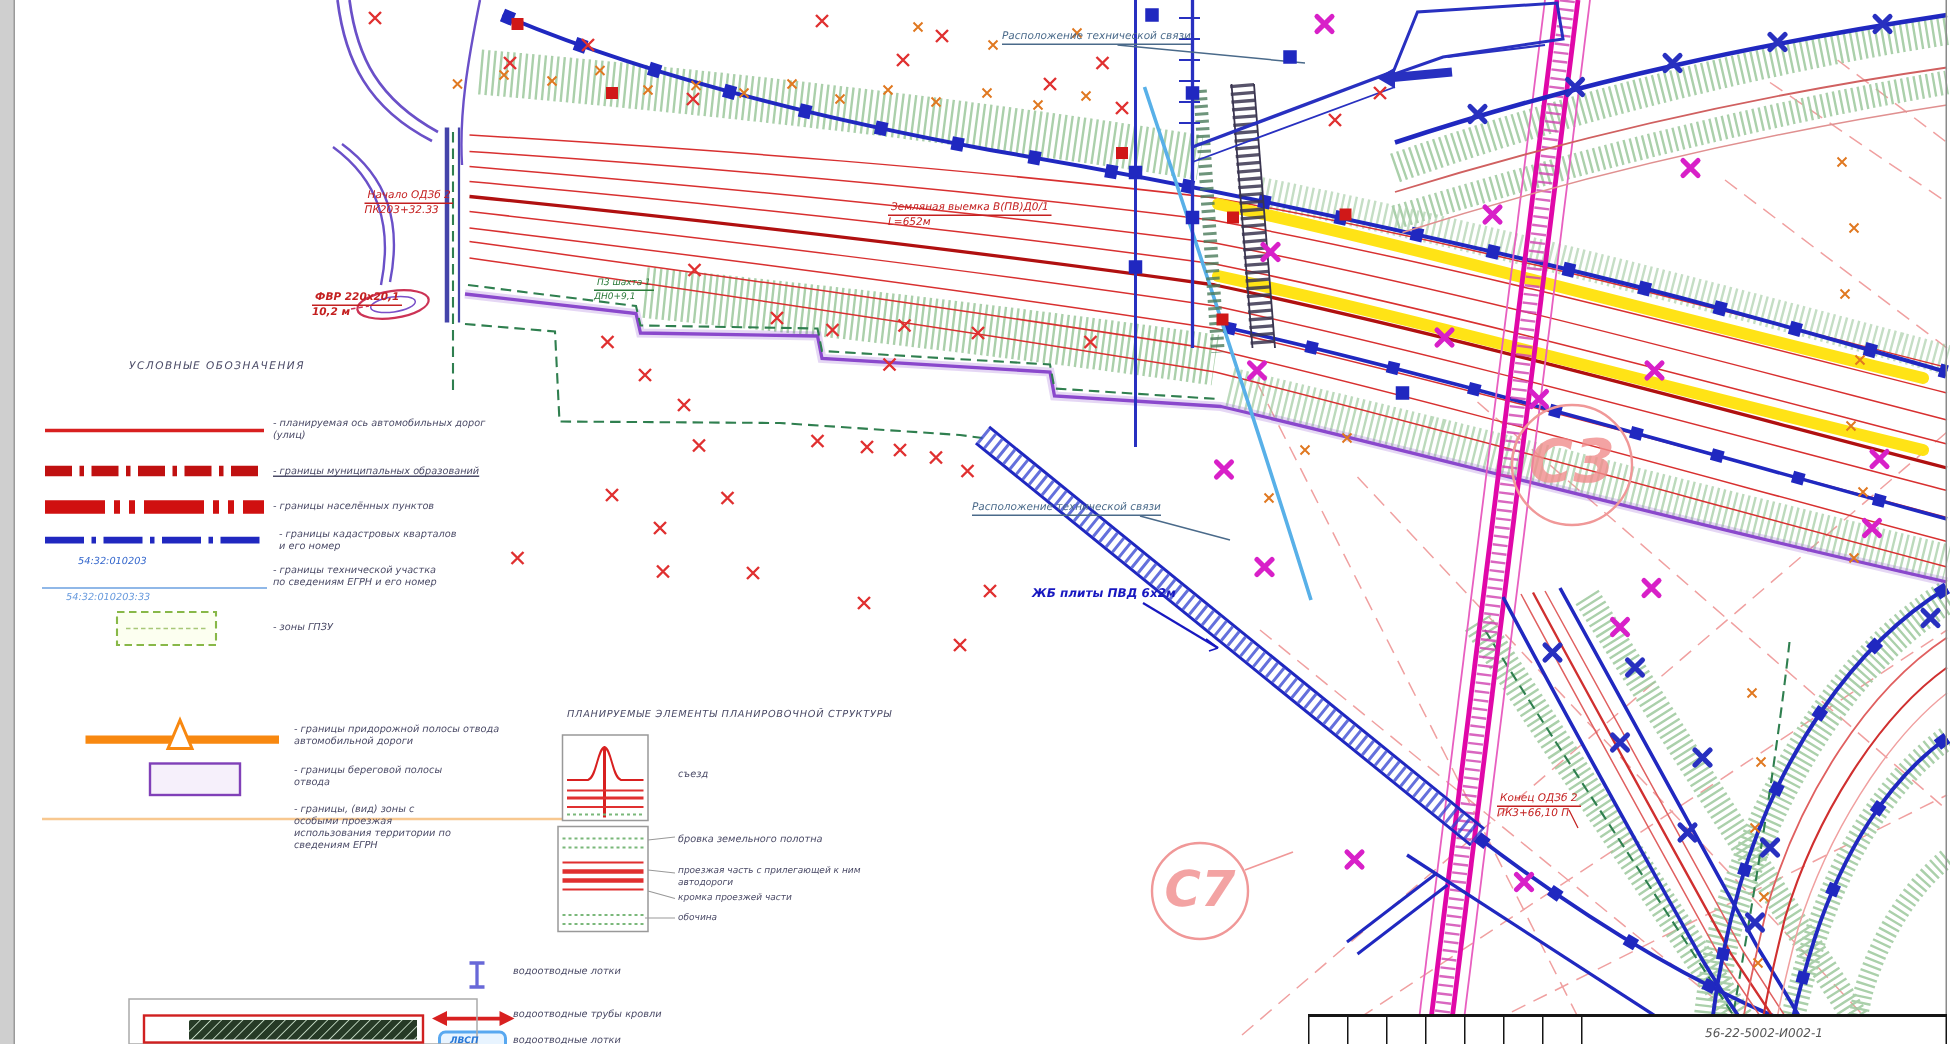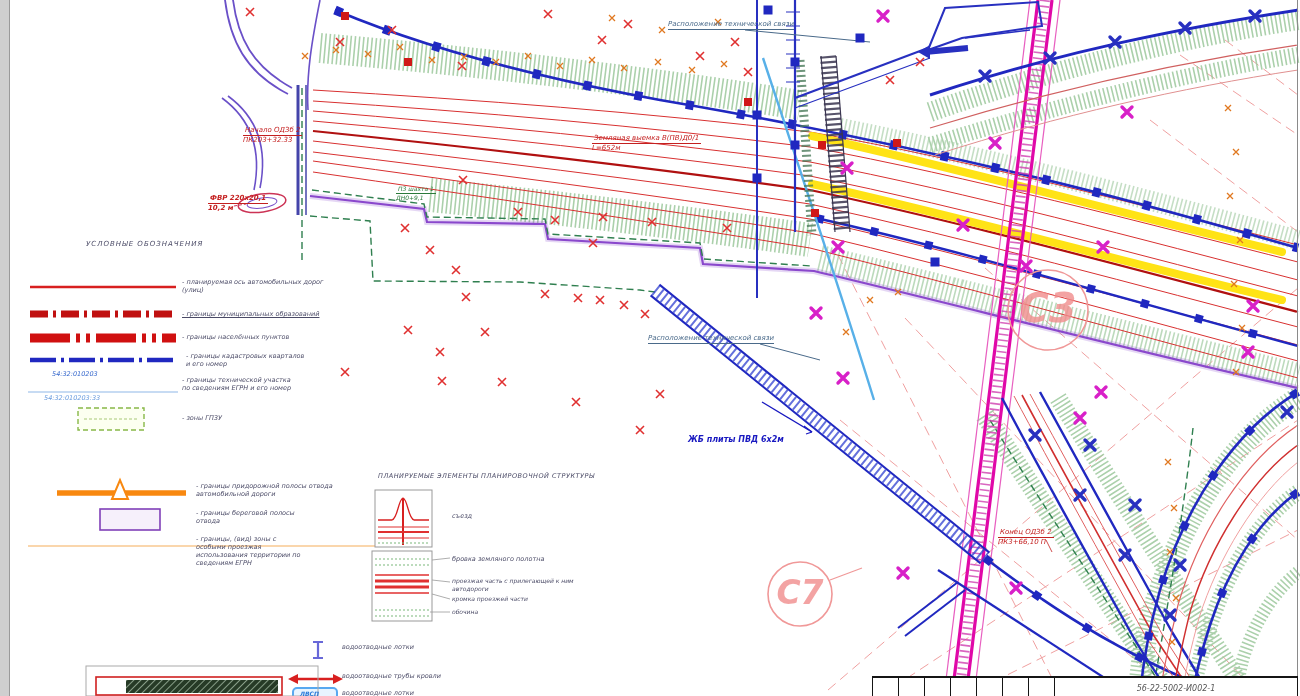--- a/index.html
+++ b/index.html
@@ -3,21 +3,21 @@
 <meta charset="utf-8">
 <style>
   html,body{margin:0;padding:0;background:#888;}
   .sheet{position:relative;width:1300px;height:696px;background:#ffffff;overflow:hidden;
          font-family:"DejaVu Sans",sans-serif;}
   .edge-strip{position:absolute;left:0;top:0;width:9px;height:696px;background:#cfcfcf;border-right:1px solid #9a9a9a;}
   .right-frame{position:absolute;right:2px;top:0;width:1px;height:696px;background:#8a8a8a;}
   svg.map{position:absolute;left:0;top:0;}
   .lbl{position:absolute;font-style:italic;white-space:nowrap;line-height:1.25;}
   .t7{font-size:7px;} .t65{font-size:6.5px;} .t6{font-size:6px;} .t8{font-size:8px;}
-  .red{color:#c42020;} .blue{color:#1818c0;margin-top:44px;} .green{color:#2a7a3a;} .gray{color:#4a6a8a;}
+  .red{color:#c42020;} .blue{color:#1818c0;} .green{color:#2a7a3a;} .gray{color:#4a6a8a;}
   .ltred{color:rgba(240,140,140,.8);}
   .frac{text-align:left;}
   .frac .top{border-bottom:1px solid currentColor;padding:0 2px;display:inline-block;}
   .u{border-bottom:1px solid currentColor;}
   .zone{position:absolute;transform:translate(-50%,-54%);font-style:italic;font-weight:bold;text-align:center;}
   .legendtxt{color:#4a4a66;}
   .tb{position:absolute;left:872px;top:676px;width:426px;height:20px;border-top:2px solid #151515;
       display:flex;background:#fff;}
   .tb .cell{width:25px;border-right:1.5px solid #151515;border-left:0;height:100%;}
   .tb .cell:first-child{border-left:1.5px solid #151515;}
@@ -425,21 +425,21 @@
 <div class="lbl t65 legendtxt" style="left:196px;top:509px;">
   <span>- границы береговой полосы</span><br><span>отвода</span>
 </div>
 <div class="lbl t65 legendtxt" style="left:196px;top:535px;">
   <span>- границы, (вид) зоны с</span><br><span>особыми проезжая</span><br>
   <span>использования территории по</span><br><span>сведениям ЕГРН</span>
 </div>
 
 <div class="lbl t65 legendtxt" style="left:378px;top:472px;letter-spacing:0.5px;">ПЛАНИРУЕМЫЕ ЭЛЕМЕНТЫ ПЛАНИРОВОЧНОЙ СТРУКТУРЫ</div>
 <div class="lbl t65 legendtxt" style="left:452px;top:512px;">съезд</div>
-<div class="lbl t65 legendtxt" style="left:452px;top:555px;">бровка земляного полотна</div>
+<div class="lbl t65 legendtxt" style="left:452px;top:555px;">бровка земельного полотна</div>
 <div class="lbl t6 legendtxt" style="left:452px;top:577px;width:160px;white-space:normal;">проезжая часть с прилегающей к ним автодороги</div>
 <div class="lbl t6 legendtxt" style="left:452px;top:595px;">кромка проезжей части</div>
 <div class="lbl t6 legendtxt" style="left:452px;top:608px;">обочина</div>
 
 <div class="lbl t65 legendtxt" style="left:342px;top:643px;">водоотводные лотки</div>
 <div class="lbl t65 legendtxt" style="left:342px;top:672px;">водоотводные трубы кровли</div>
 <div class="lbl t65 legendtxt" style="left:342px;top:689px;">водоотводные лотки</div>
 <div class="lbl t6" style="left:300px;top:690px;color:#2878d8;font-weight:bold;">ЛВСП</div>
 
 <div class="tb">

